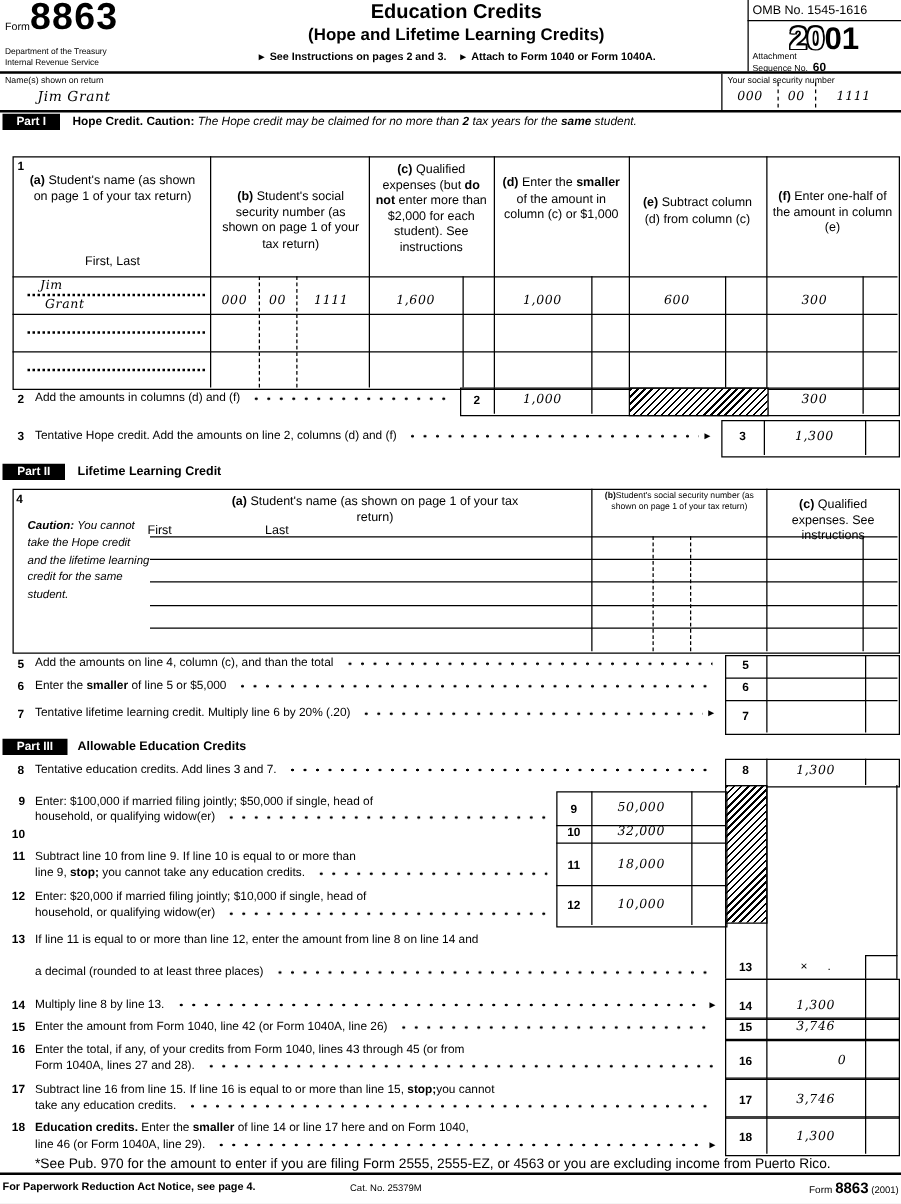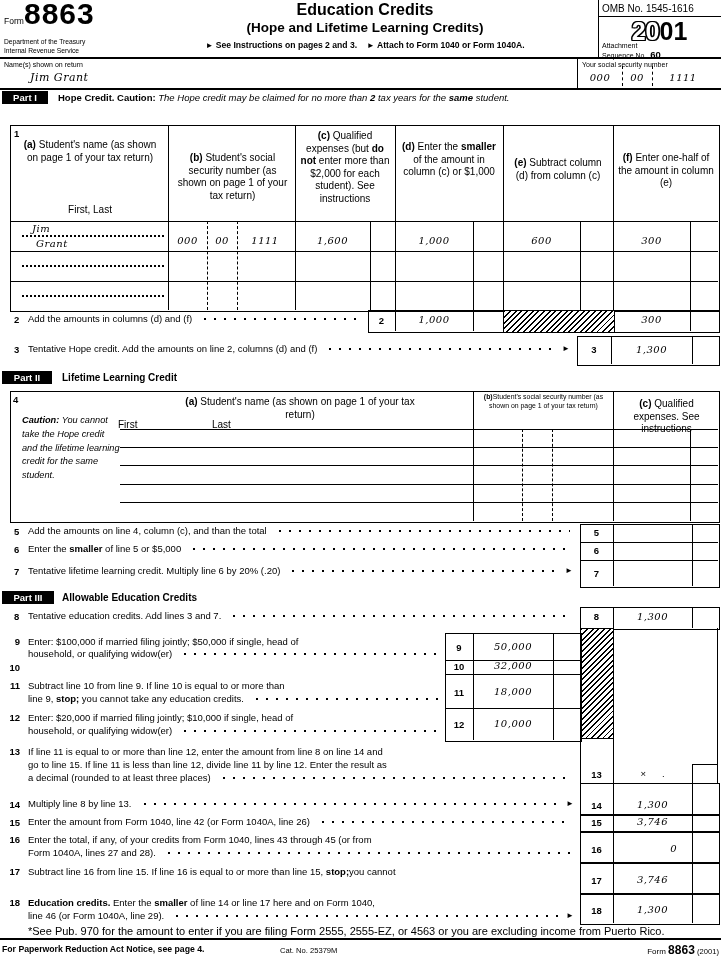--- a/index.html
+++ b/index.html
@@ -239,21 +239,20 @@
   </div>
   <div class="a num r" style="left:0;top:712px;width:20px">12</div>
   <div class="a" style="left:28px;top:712px;width:420px">Enter: $20,000 if married filing jointly; $10,000 if single, head of</div>
   <div class="fline" style="left:28px;top:725px;width:413px">
     <span>household, or qualifying widow(er)</span>
       <span class="dots"></span>
   </div>
 
   <div class="a num r" style="left:0;top:746px;width:20px">13</div>
   <div class="a" style="left:28px;top:746px;width:552px">If line 11 is equal to or more than line 12, enter the amount from line 8 on line 14 and</div>
-  <div class="a" style="left:28px;top:759px;width:552px">go to line 15. If line 11 is less than line 12, divide line 11 by line 12. Enter the result as</div>
   <div class="fline" style="left:28px;top:772px;width:546px">
     <span>a decimal (rounded to at least three places)</span>
       <span class="dots"></span>
   </div>
   <div class="hl" style="left:692px;top:764px;width:26px;border-top-width:1px"></div>
   <div class="vl" style="left:692px;top:764px;height:19px;border-left-width:1px"></div>
   <div class="hl" style="left:580px;top:783px;width:138px"></div>
   <div class="a num c" style="left:580px;top:769px;width:33px">13</div>
   <div class="a c" style="left:613px;top:768px;width:79px">
     <span>×</span><span style="display:inline-block;width:16px"></span><span>.</span>
@@ -289,20 +288,24 @@
       <span class="dots"></span>
   </div>
   <div class="a num r" style="left:0;top:834px;width:20px">16</div>
   <div class="a" style="left:28px;top:834px;width:552px">Enter the total, if any, of your credits from Form 1040, lines 43 through 45 (or from</div>
   <div class="fline" style="left:28px;top:847px;width:546px">
     <span>Form 1040A, lines 27 and 28).</span>
       <span class="dots"></span>
   </div>
   <div class="a num r" style="left:0;top:866px;width:20px">17</div>
   <div class="a" style="left:28px;top:866px;width:552px"><span>Subtract line 16 from line 15. If line 16 is equal to or more than line 15, </span><span style="font-weight: bold;">stop;</span><span>you cannot</span></div>
+  <div class="fline" style="left:28px;top:879px;width:546px">
+    <span>take any education credits.</span>
+      <span class="dots"></span>
+  </div>
   <div class="a num r" style="left:0;top:897px;width:20px">18</div>
   <div class="a" style="left:28px;top:897px;width:552px"><span style="font-weight: bold;">Education credits. </span><span>Enter the </span><span style="font-weight: bold;">smaller</span><span> of line 14 or line 17 here and on Form 1040,</span></div>
   <div class="fline" style="left:28px;top:910px;width:546px">
     <span>line 46 (or Form 1040A, line 29).</span>
       <span class="dots"></span>
       <span class="arrow">►</span>
   </div>
   <div class="a" style="left:28px;top:925px;width:660px;font-size:11px">*See Pub. 970 for the amount to enter if you are filing Form 2555, 2555-EZ, or 4563 or you are excluding income from Puerto Rico.</div>
 
   <div class="hl2" style="left:0;top:938px;width:721px"></div>

